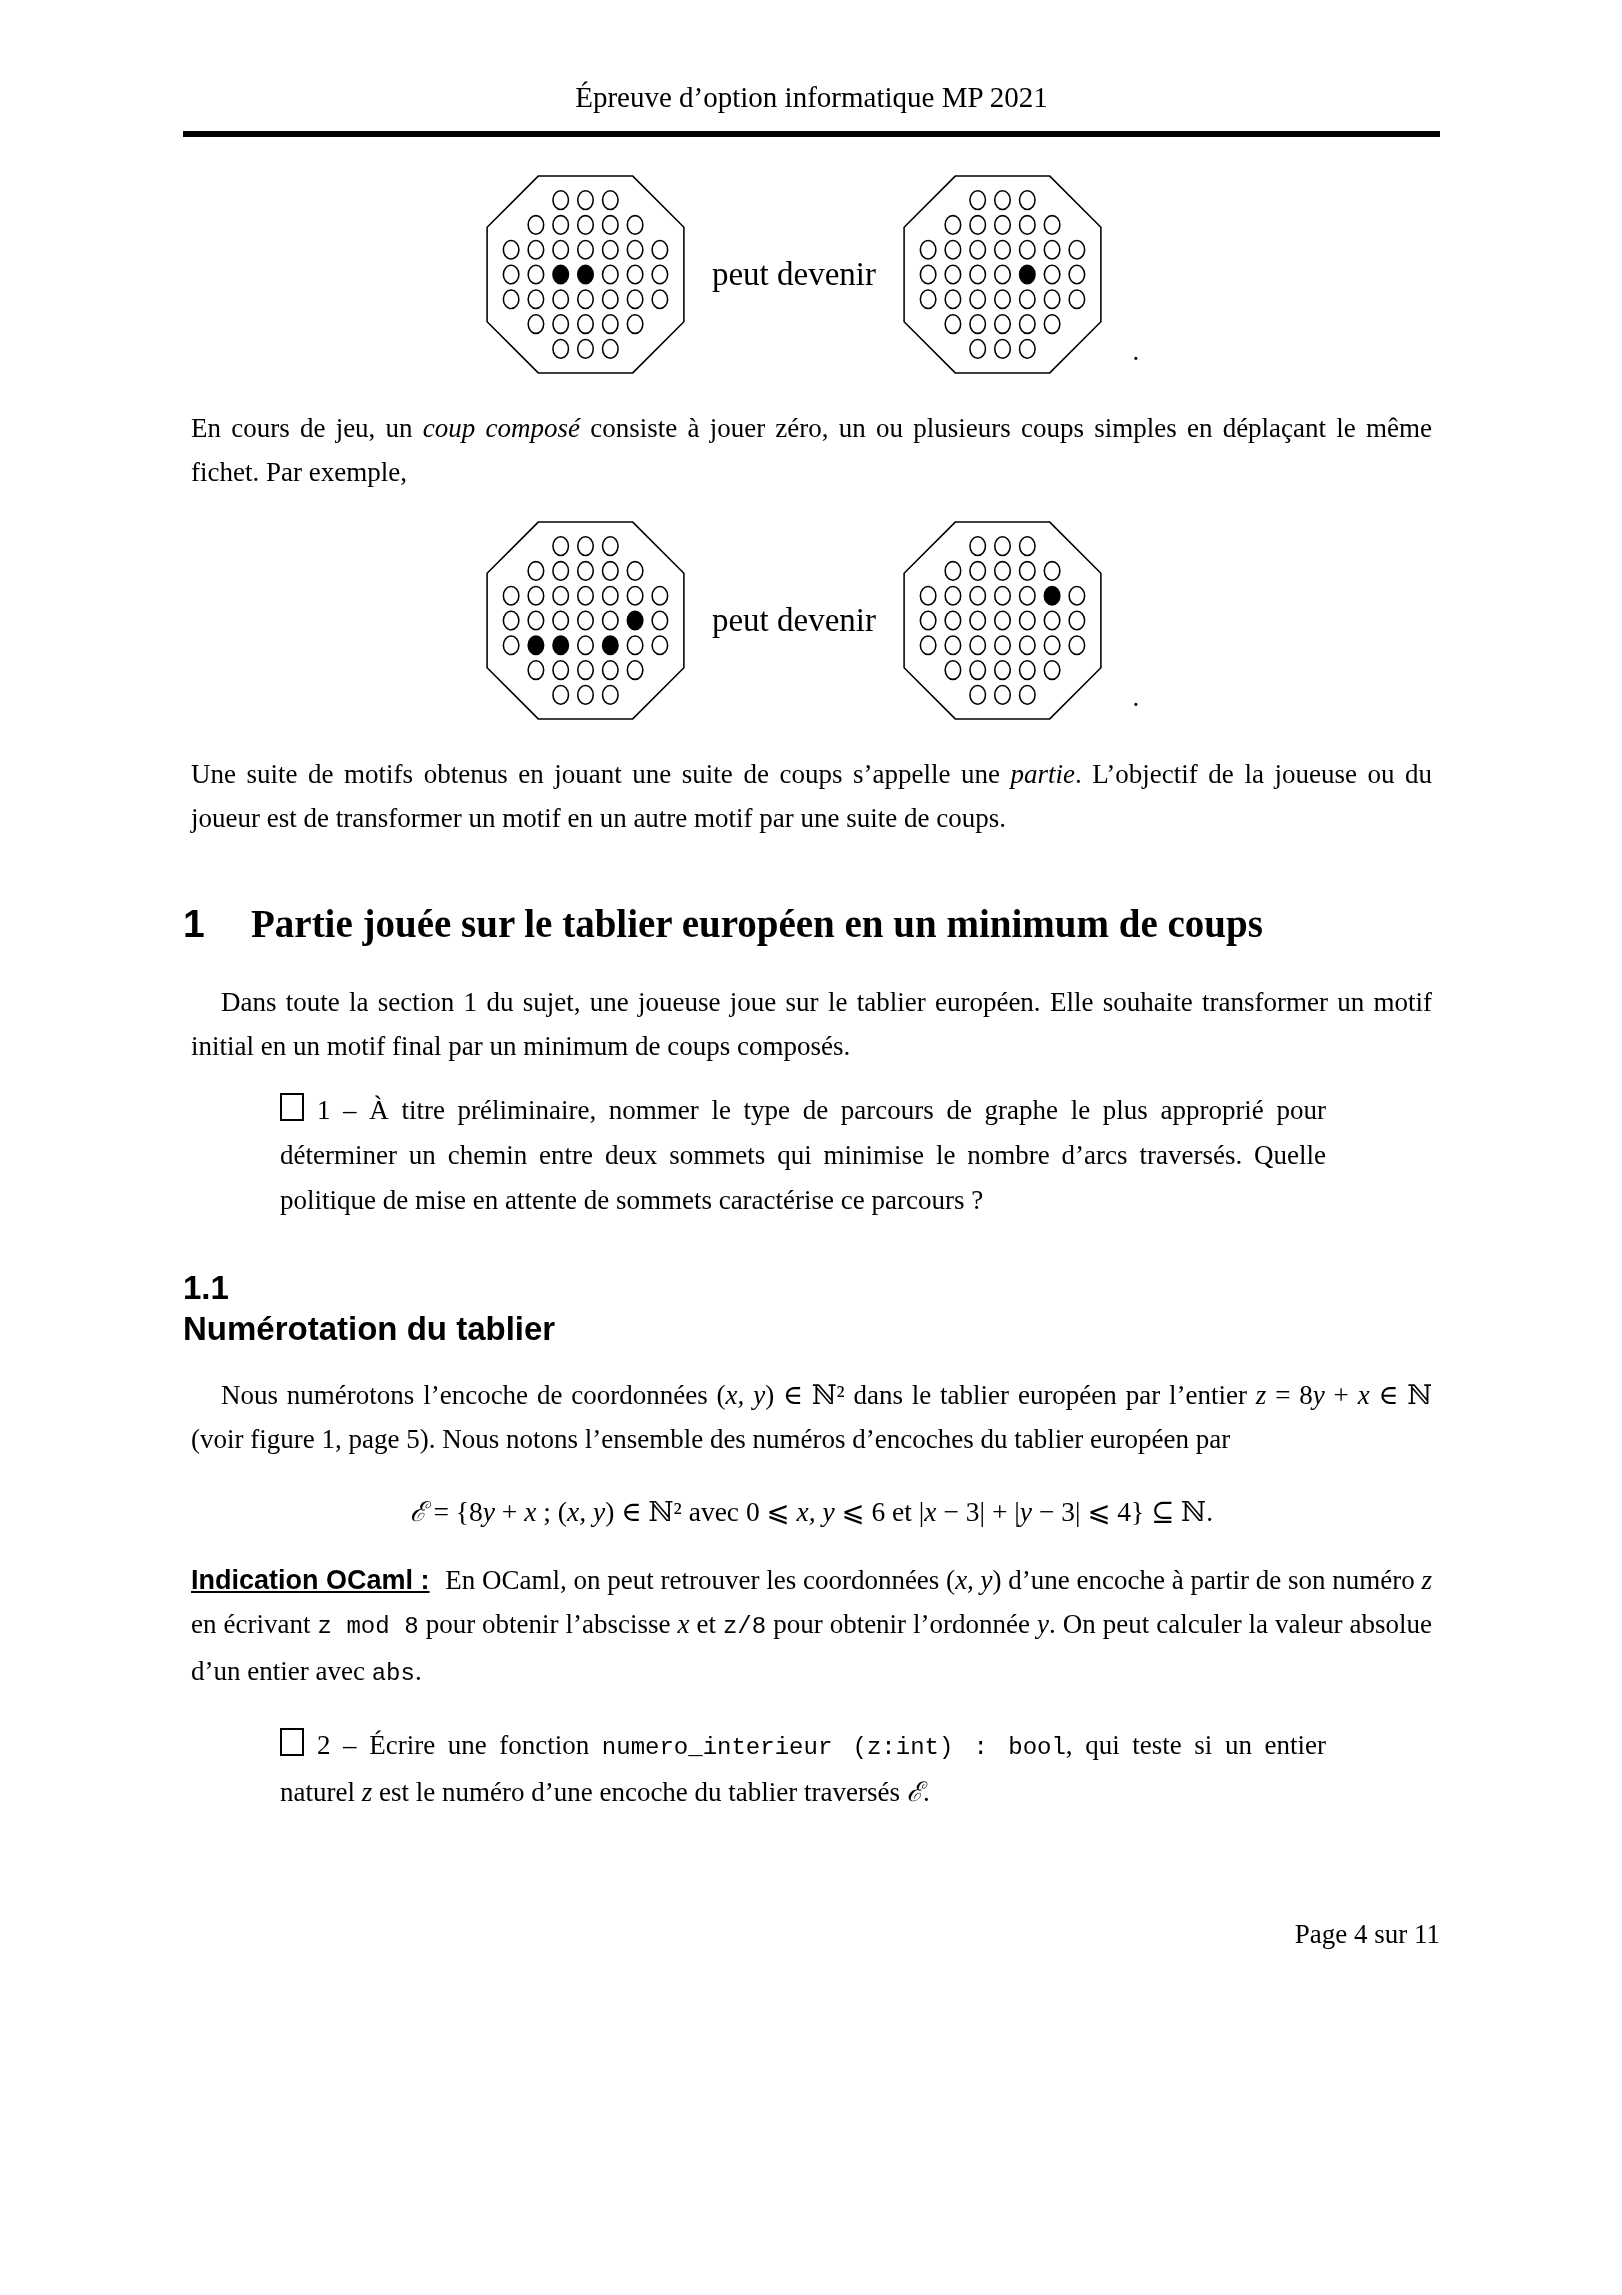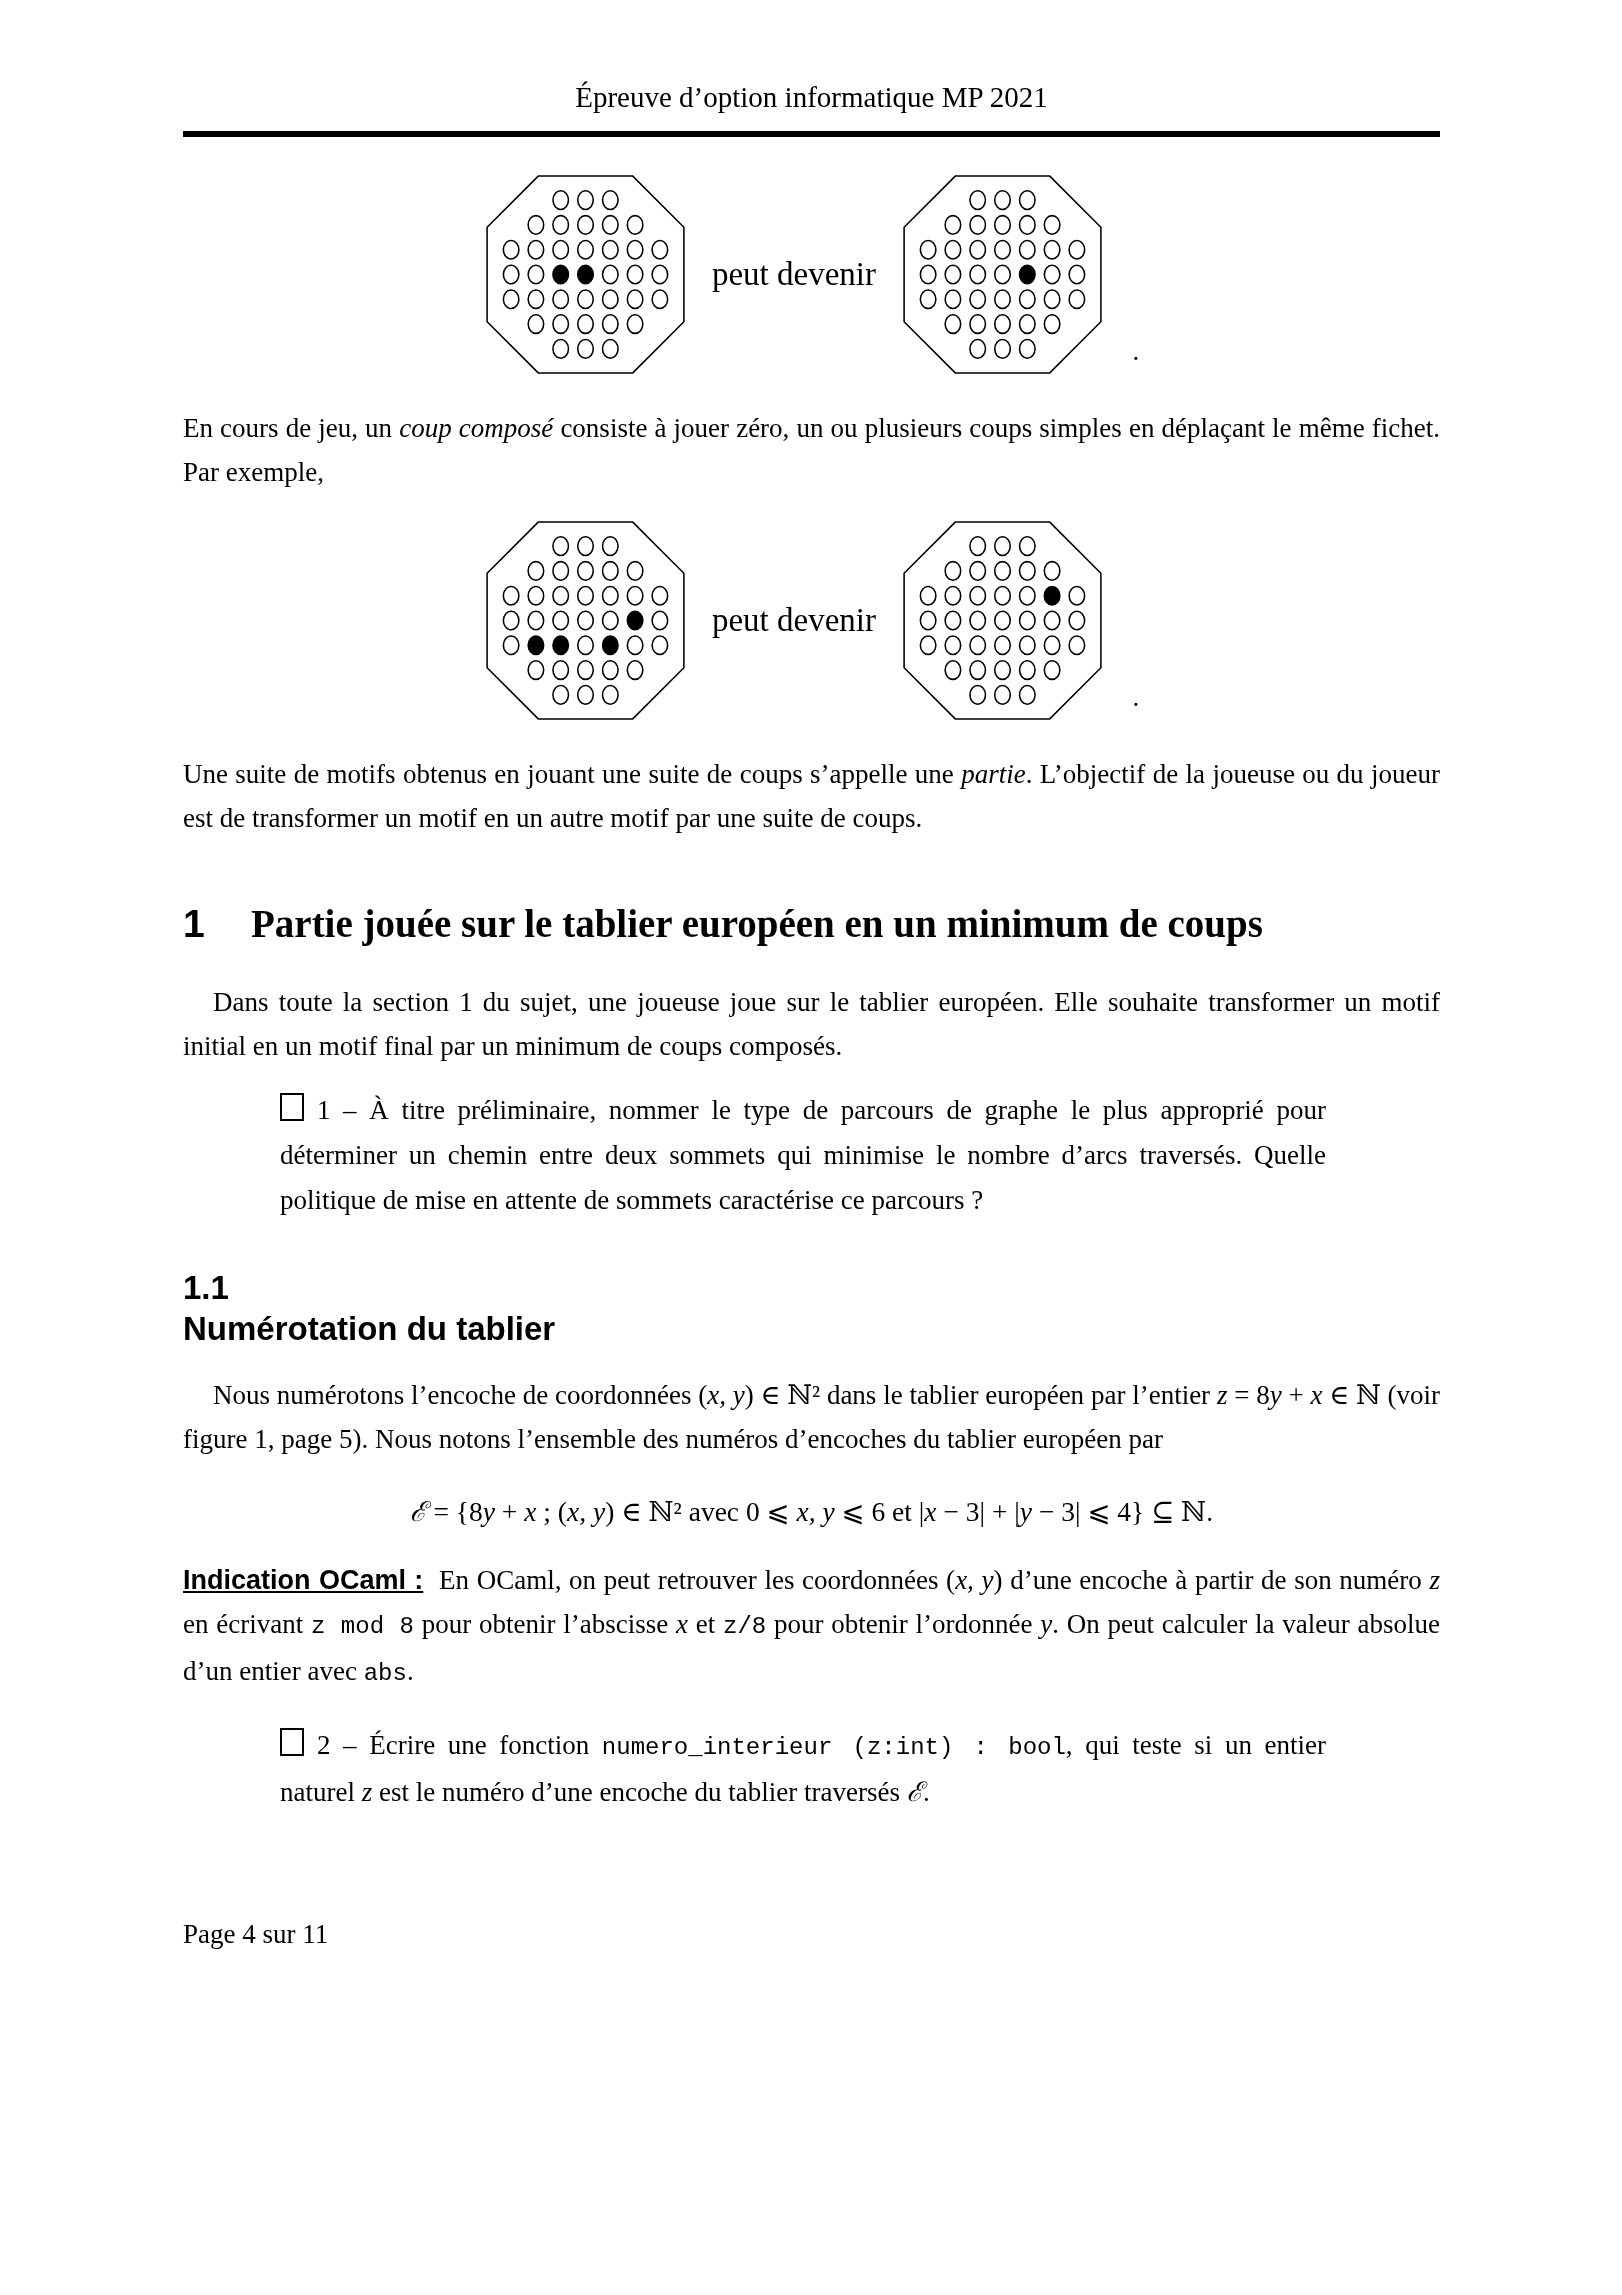--- a/index.html
+++ b/index.html
@@ -15,21 +15,21 @@
   .header-title{text-align:center;font-size:29px;line-height:41px;}
   .header-rule{height:6.3px;background:#000;margin-top:12.6px;}
 
   
   .board-figure{display:flex;justify-content:center;align-items:center;gap:17.3px;margin:35px 0 0 0;}
   .board{width:203px;height:203px;flex:none;}
   .board svg{width:203px;height:203px;display:block;}
   .becomes{font-size:33px;white-space:nowrap;padding:0 7.9px;}
   .fig-period{align-self:flex-end;line-height:1;padding-bottom:11px;margin-left:11px;font-size:27px;}
 
-  p{margin:0;}
+  p{margin:8px;}
   .body-text{text-align:justify;margin-top:30px;}
   .indent{text-indent:30px;}
 
   
   h1{font-family:"Liberation Sans","DejaVu Sans",sans-serif;font-weight:bold;
      font-size:39px;line-height:68px;margin:50px 0 22px 0;display:flex;}
   .h1-num{width:68px;flex:none;}
   .h1-text{max-width:1146px;font-family:Liberation Serif, serif;}
   h2{font-family:"Liberation Sans","DejaVu Sans",sans-serif;font-weight:bold;
      font-size:33px;line-height:41px;margin:44px 0 23.6px 0;display:flex;flex-direction:column;}
@@ -43,21 +43,21 @@
   
   .formula{text-align:center;margin:27px 0 23.6px 0;font-size:27.5px;line-height:47px;}
 
   
   .s-rm{}
   .s-it{font-style:italic;}
   .s-bf{font-family:"Liberation Sans","DejaVu Sans",sans-serif;font-weight:bold;margin-right:15.7px;text-decoration:underline;}
   .s-tt{font-family:"Liberation Mono","DejaVu Sans Mono",monospace;font-size:24px;}
   .s-cal{font-style:italic;}
 
-  footer{text-align:left;margin-top:97px;font-size:27px;}
+  footer{text-align:right;margin-top:97px;font-size:27px;}
 </style>
 </head>
 <body>
 
 <div class="content">
 
   <header>
     <div class="header-title">Épreuve d’option informatique MP 2021</div>
     <div class="header-rule"></div>
   </header>

